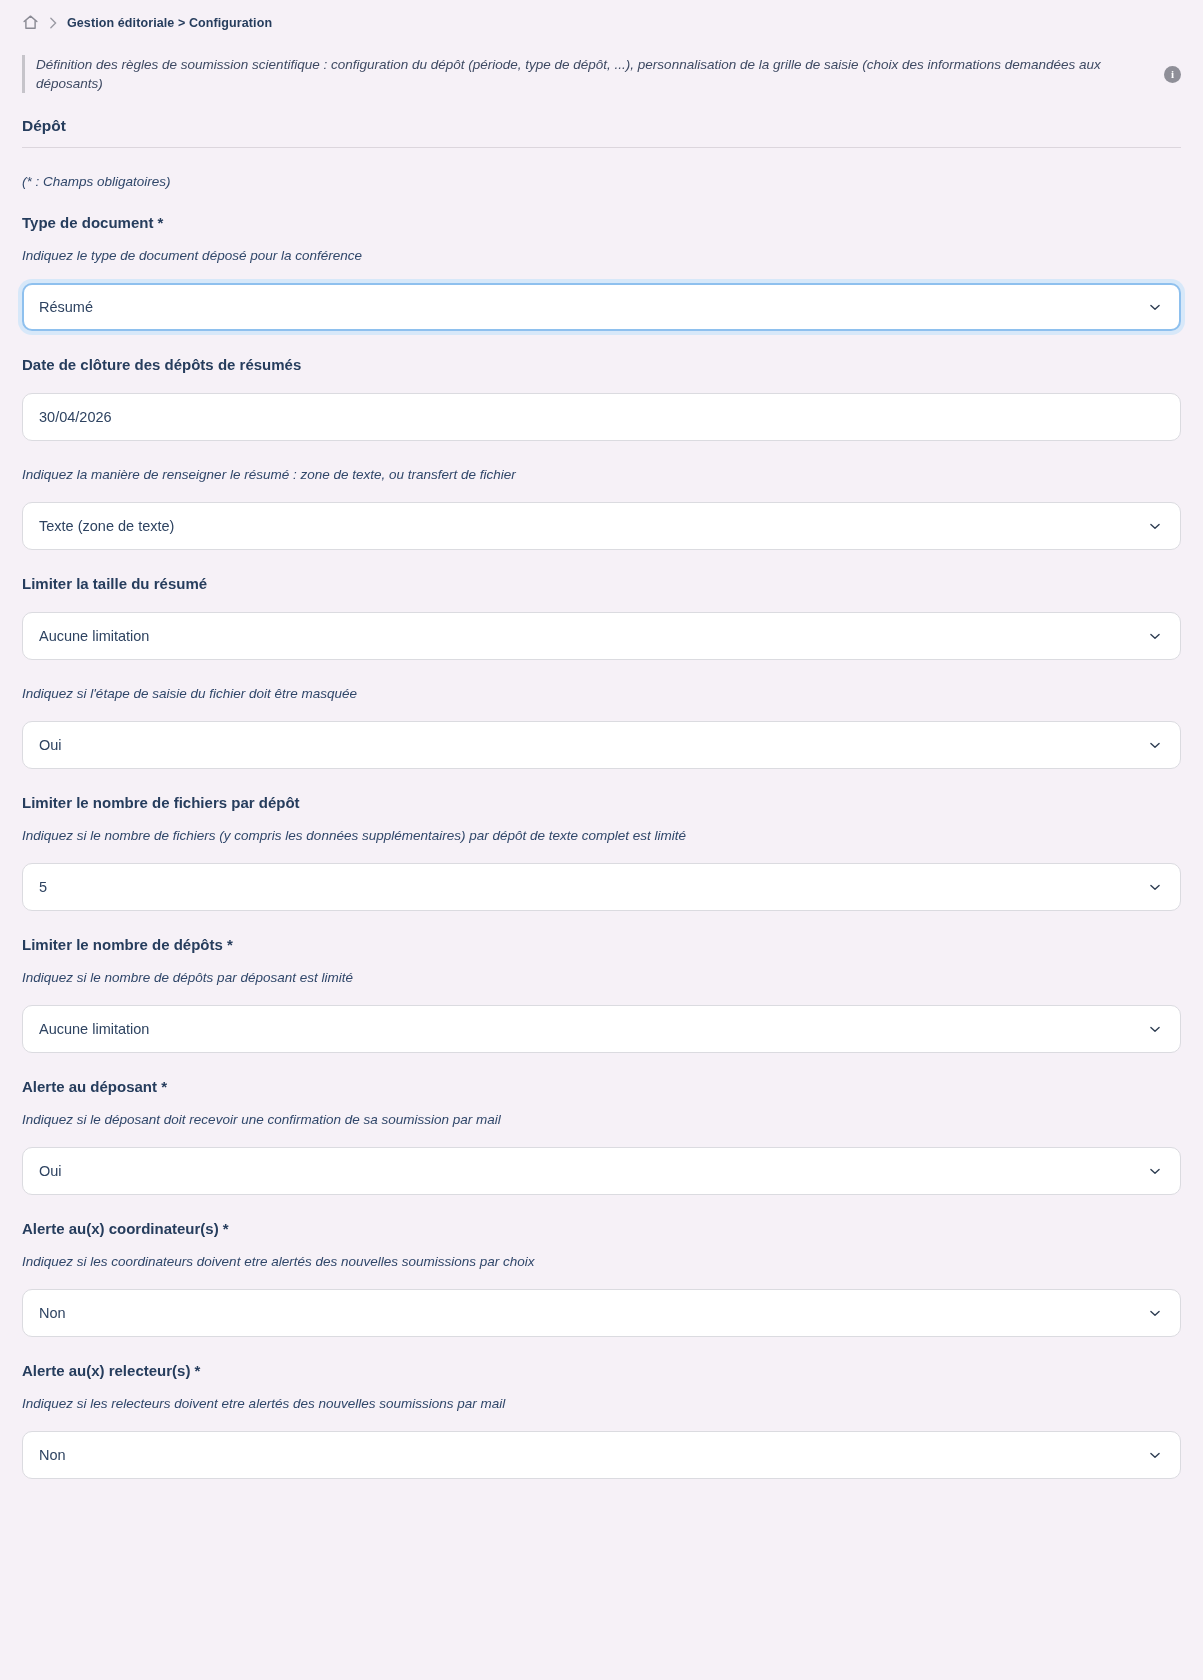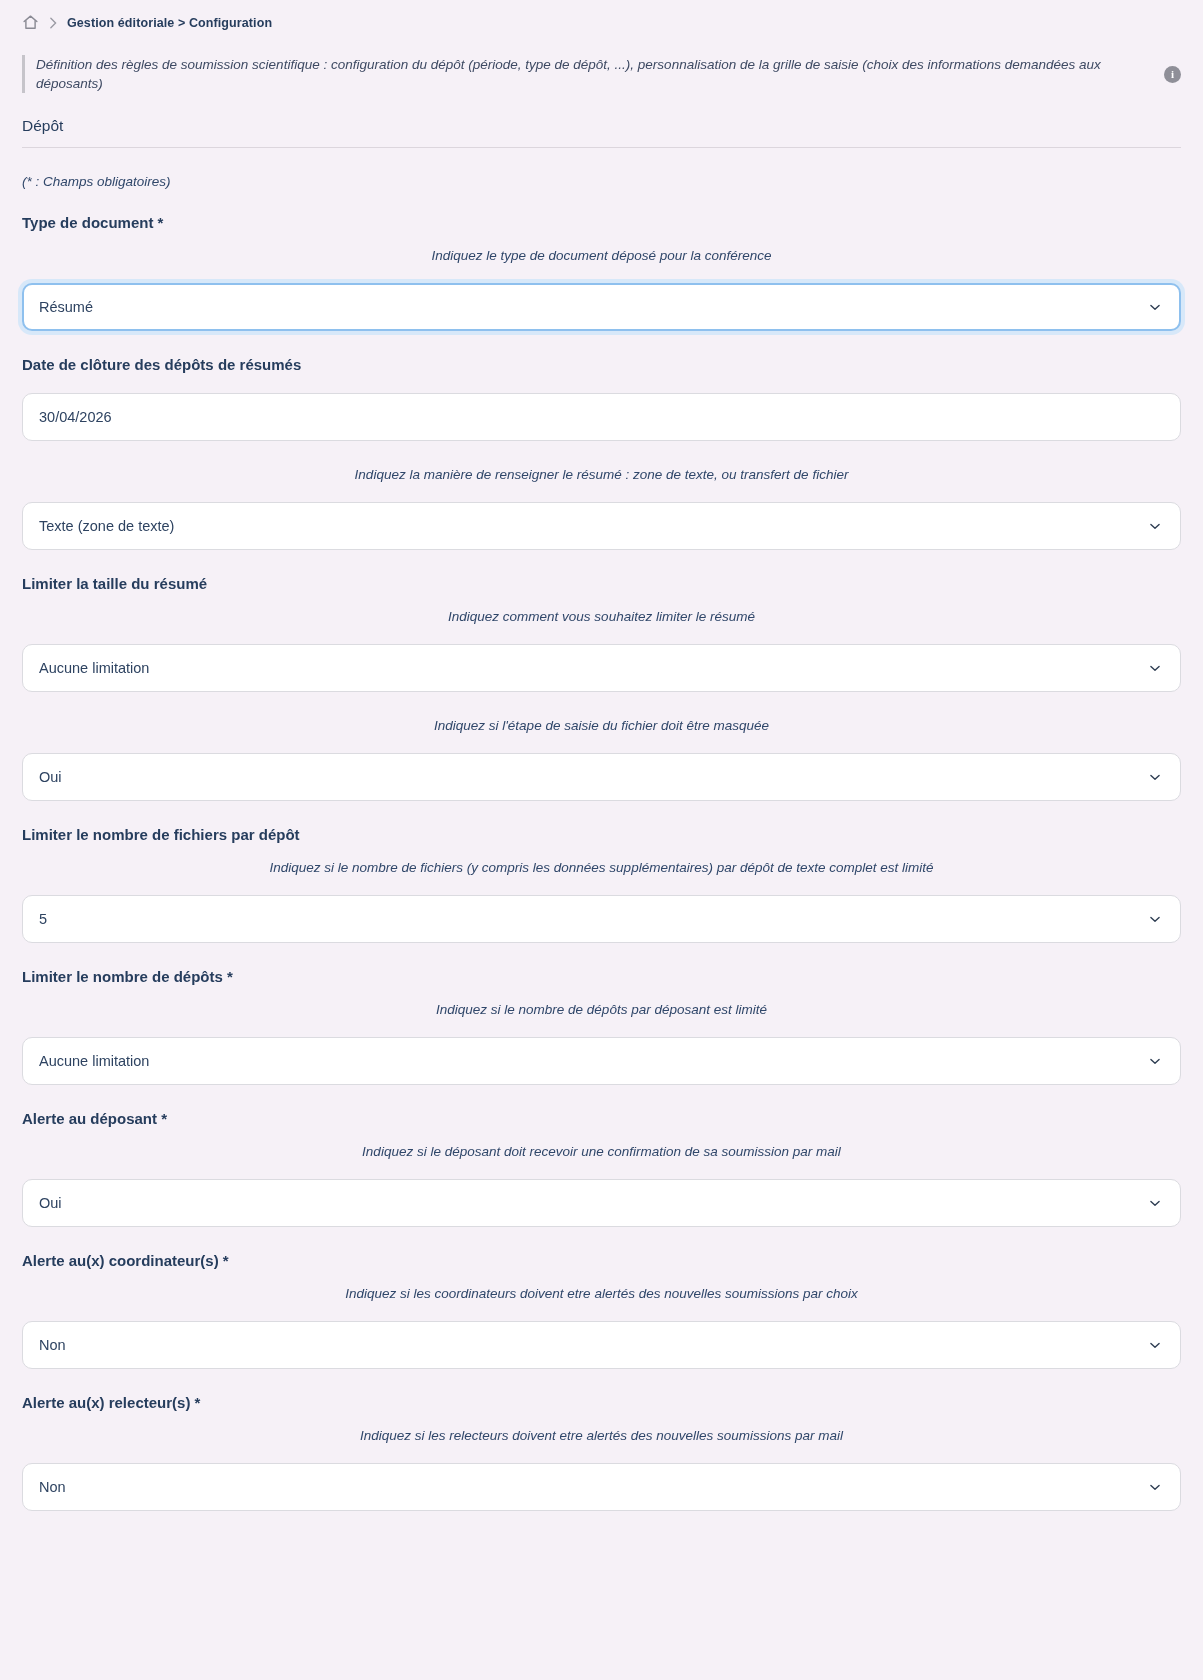--- a/index.html
+++ b/index.html
@@ -62,21 +62,21 @@
     font-style:normal;
     font-family:"Liberation Serif", serif;
     cursor:pointer;
   }
   
   .section-title{
     margin:24px 0 8px;
     padding-bottom:12px;
     border-bottom:1px solid #dcd6dd;
     font-size:15.5px;
-    font-weight:400;
+    font-weight:700;
     color:var(--text);
   }
   .required-note{
     margin:26px 0 16px;
     font-size:13.5px;
     font-style:italic;
     color:var(--help-text);
   }
   
   .field{margin-top:25px;}
@@ -86,21 +86,20 @@
     font-weight:700;
     line-height:18px;
     color:var(--text);
   }
   .field-help{
     margin:15px 0 0;
     font-size:13.5px;
     font-style:italic;
     line-height:17px;
     color:var(--help-text);
-    text-align:center;
   }
   .control{
     margin-top:19px;
     width:100%;
     height:48px;
     background:#ffffff;
     border:1px solid var(--border);
     border-radius:10px;
     display:flex;
     align-items:center;
@@ -176,21 +175,20 @@
       <span class="control-value">Texte (zone de texte)</span>
       <span class="chevron">
         <svg width="14" height="14" viewBox="0 0 24 24" fill="none" stroke="currentColor" stroke-width="2.4" stroke-linecap="round" stroke-linejoin="round">
           <path d="M5 9.5 12 16l7-6.5"></path>
         </svg>
       </span>
     </div>
   </div>
     <div class="field">
     <label class="field-label">Limiter la taille du résumé</label>
-    <p class="field-help">Indiquez comment vous souhaitez limiter le résumé</p>
     <div class="control">
       <span class="control-value">Aucune limitation</span>
       <span class="chevron">
         <svg width="14" height="14" viewBox="0 0 24 24" fill="none" stroke="currentColor" stroke-width="2.4" stroke-linecap="round" stroke-linejoin="round">
           <path d="M5 9.5 12 16l7-6.5"></path>
         </svg>
       </span>
     </div>
   </div>
     <div class="field">

